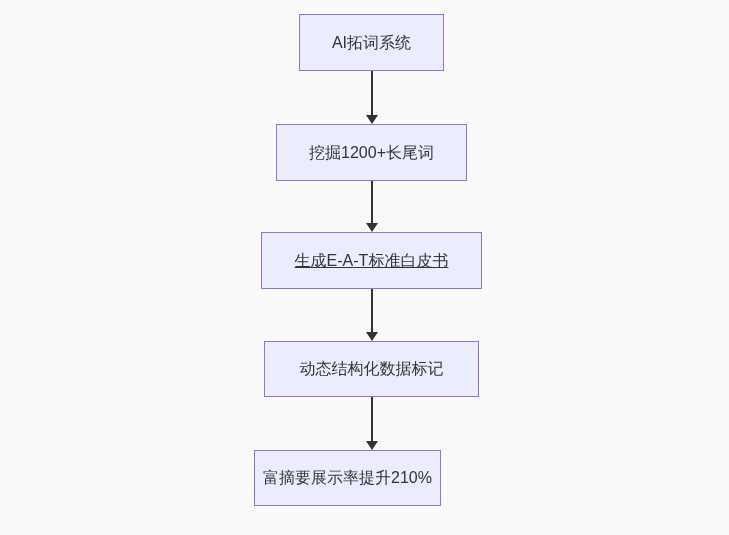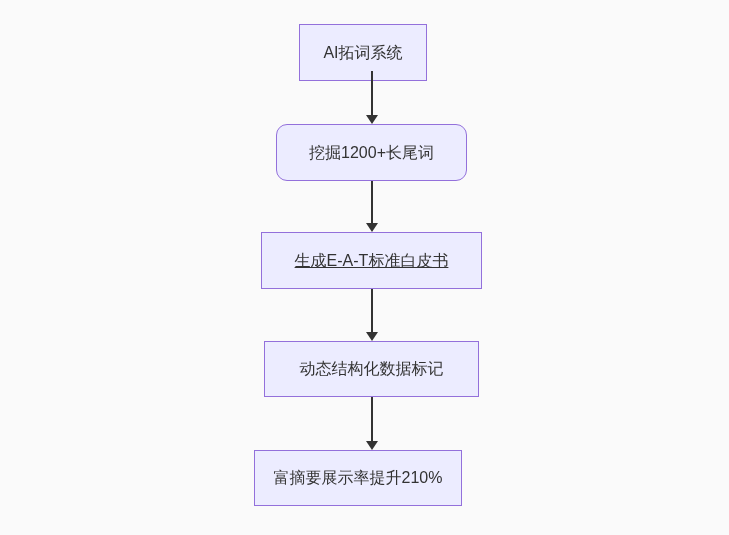--- a/index.html
+++ b/index.html
@@ -26,25 +26,25 @@
     justify-content: center;
     background: var(--node-fill, #ECECFF);
     border: 1px solid var(--node-border, #9370DB);
     color: var(--text, #333333);
     font-size: 16px;
     line-height: 1;
     text-align: center;
     white-space: nowrap;
   }
   
-  .n1 { left: 299px; top: 24px;  width: 128px; height: 57px; }
-  .n2 { left: 276px; top: 124px; width: 191px; height: 57px; border-radius: 11px; }
+  .n1 { left: 299px; top: 14px;  width: 145px; height: 57px; }
+  .n2 { left: 276px; top: 124px; width: 191px; height: 57px; }
   .n3 { left: 261px; top: 232px; width: 221px; height: 57px; text-decoration: underline; }
   .n4 { left: 264px; top: 341px; width: 215px; height: 56px; }
-  .n5 { left: 254px; top: 450px; width: 208px; height: 56px; align-items: center; }
+  .n5 { left: 254px; top: 450px; width: 187px; height: 56px; align-items: center; }
 
   .edge {
     position: absolute;
     left: 365px;          
     width: 13px;
     display: flex;
     flex-direction: column;
     align-items: center;
   }
   .e1 { top: 71px;  height: 53px; }

